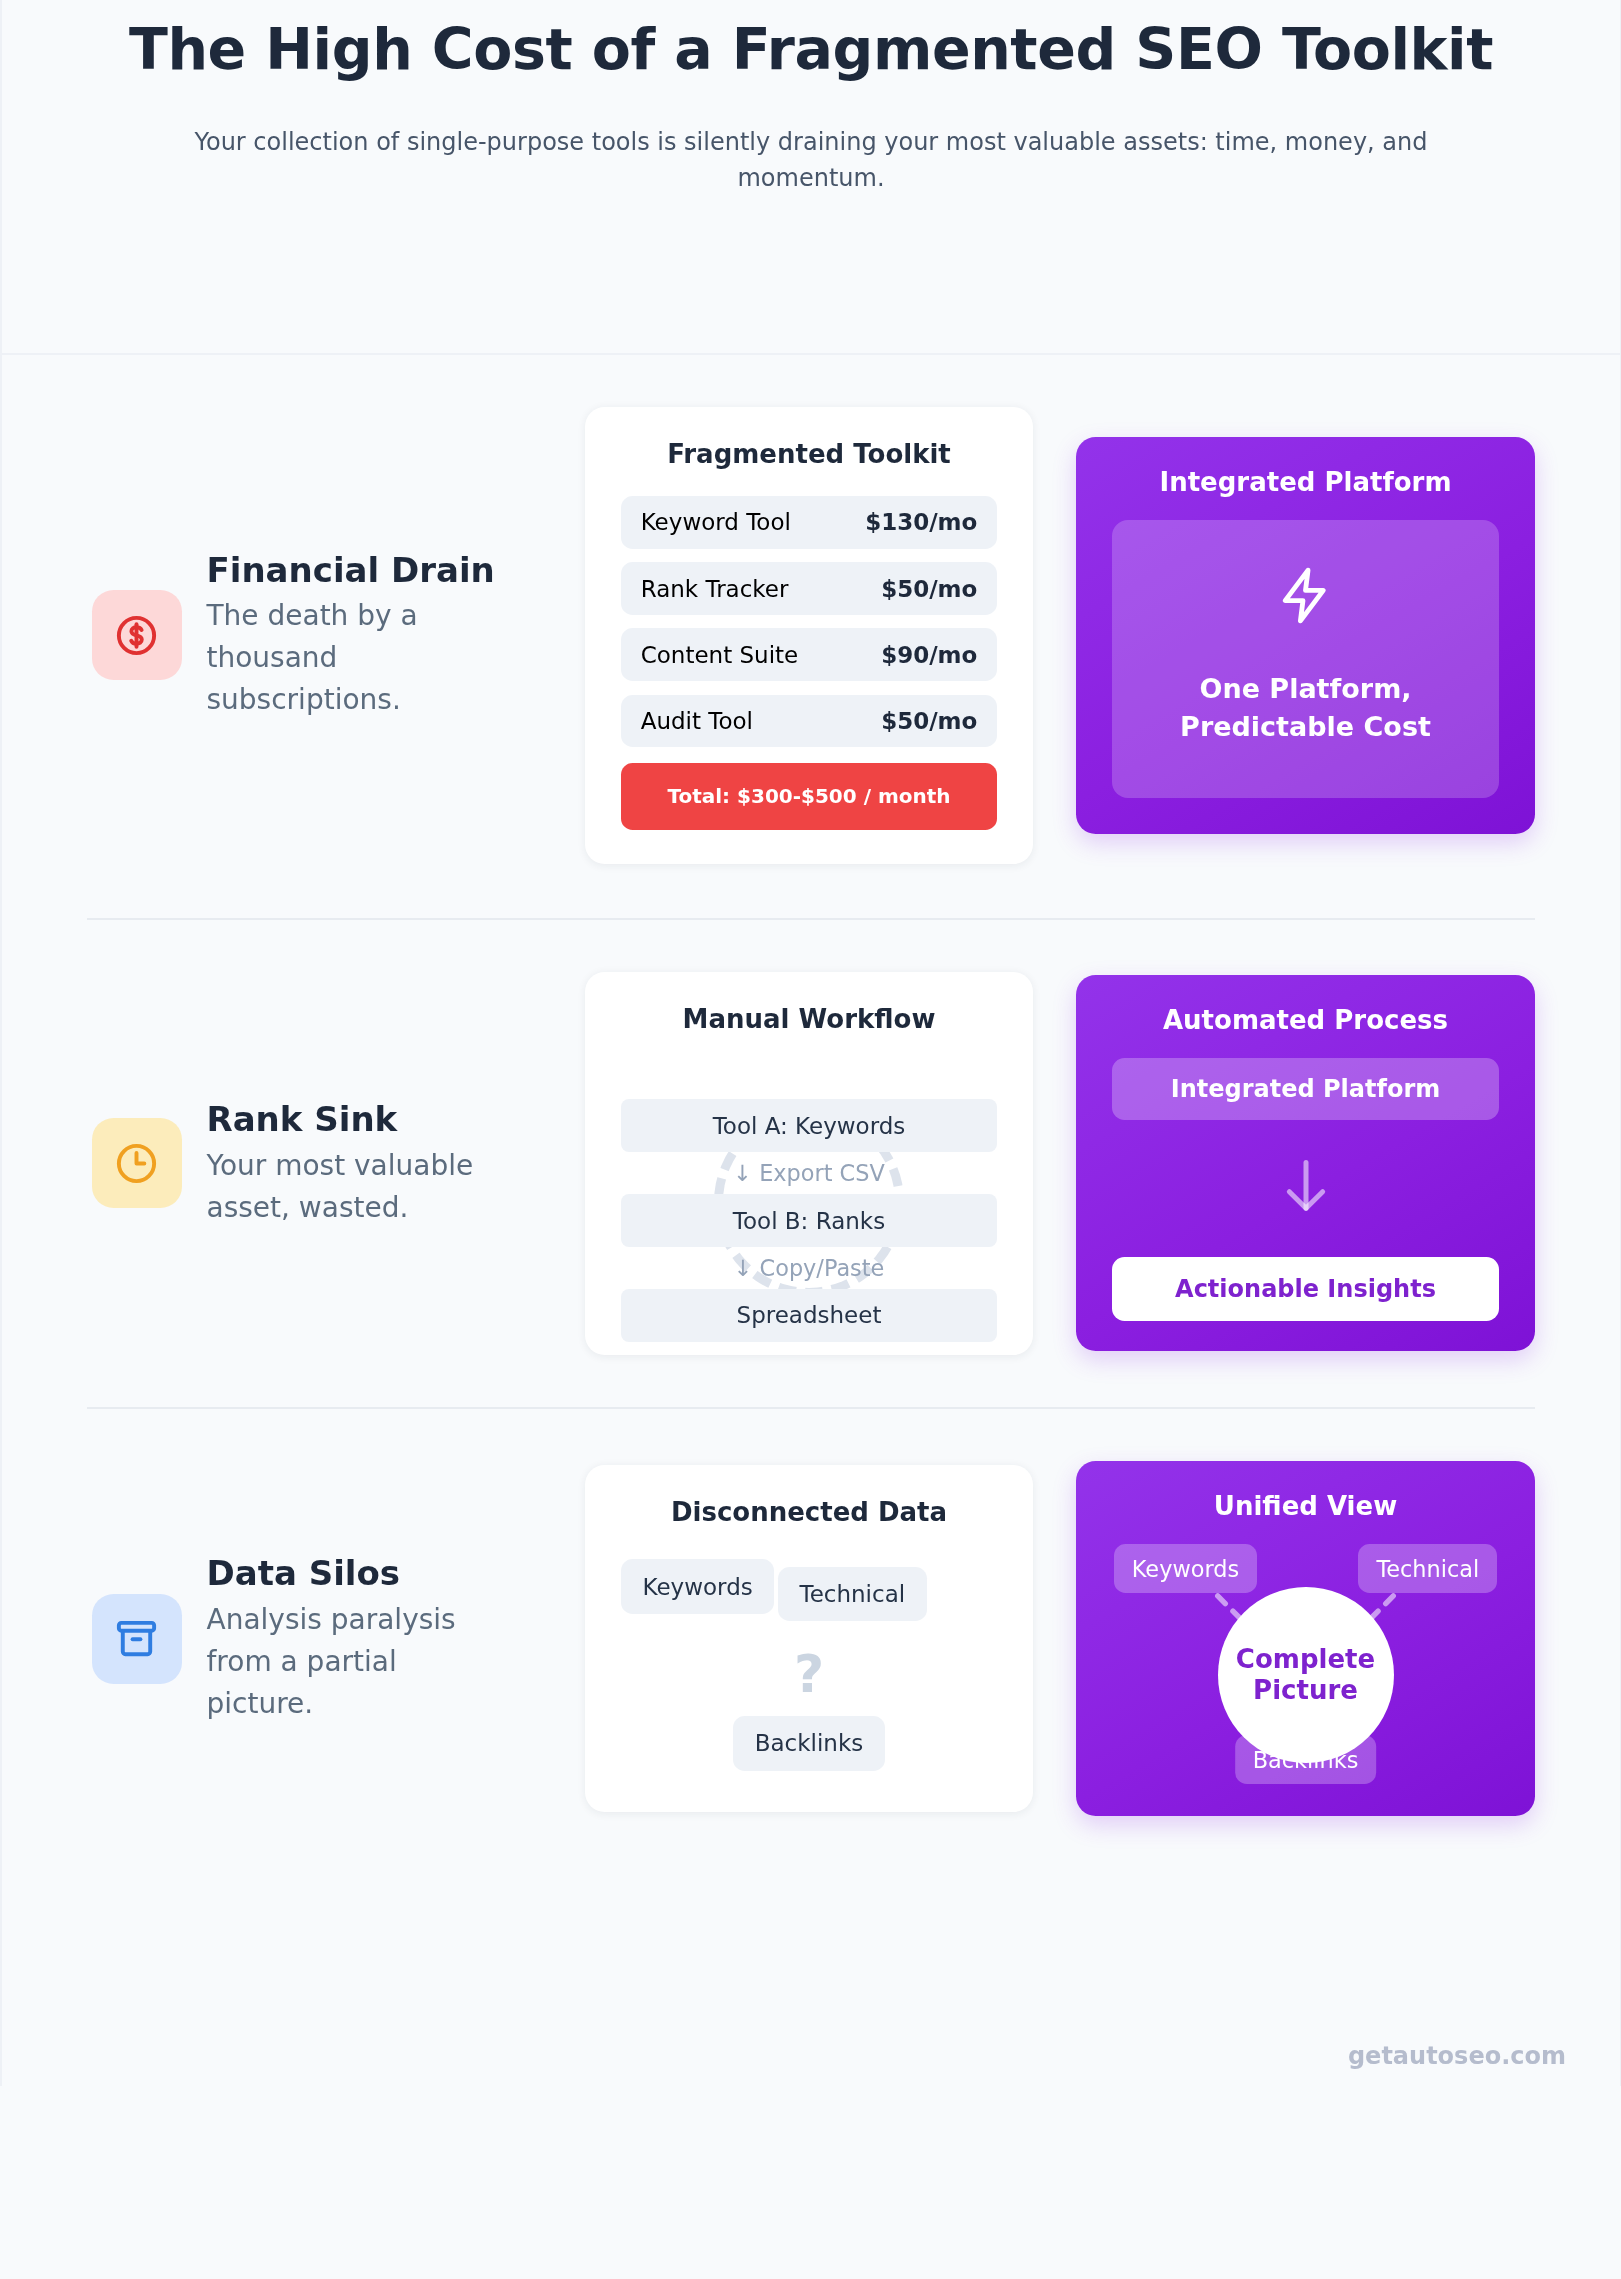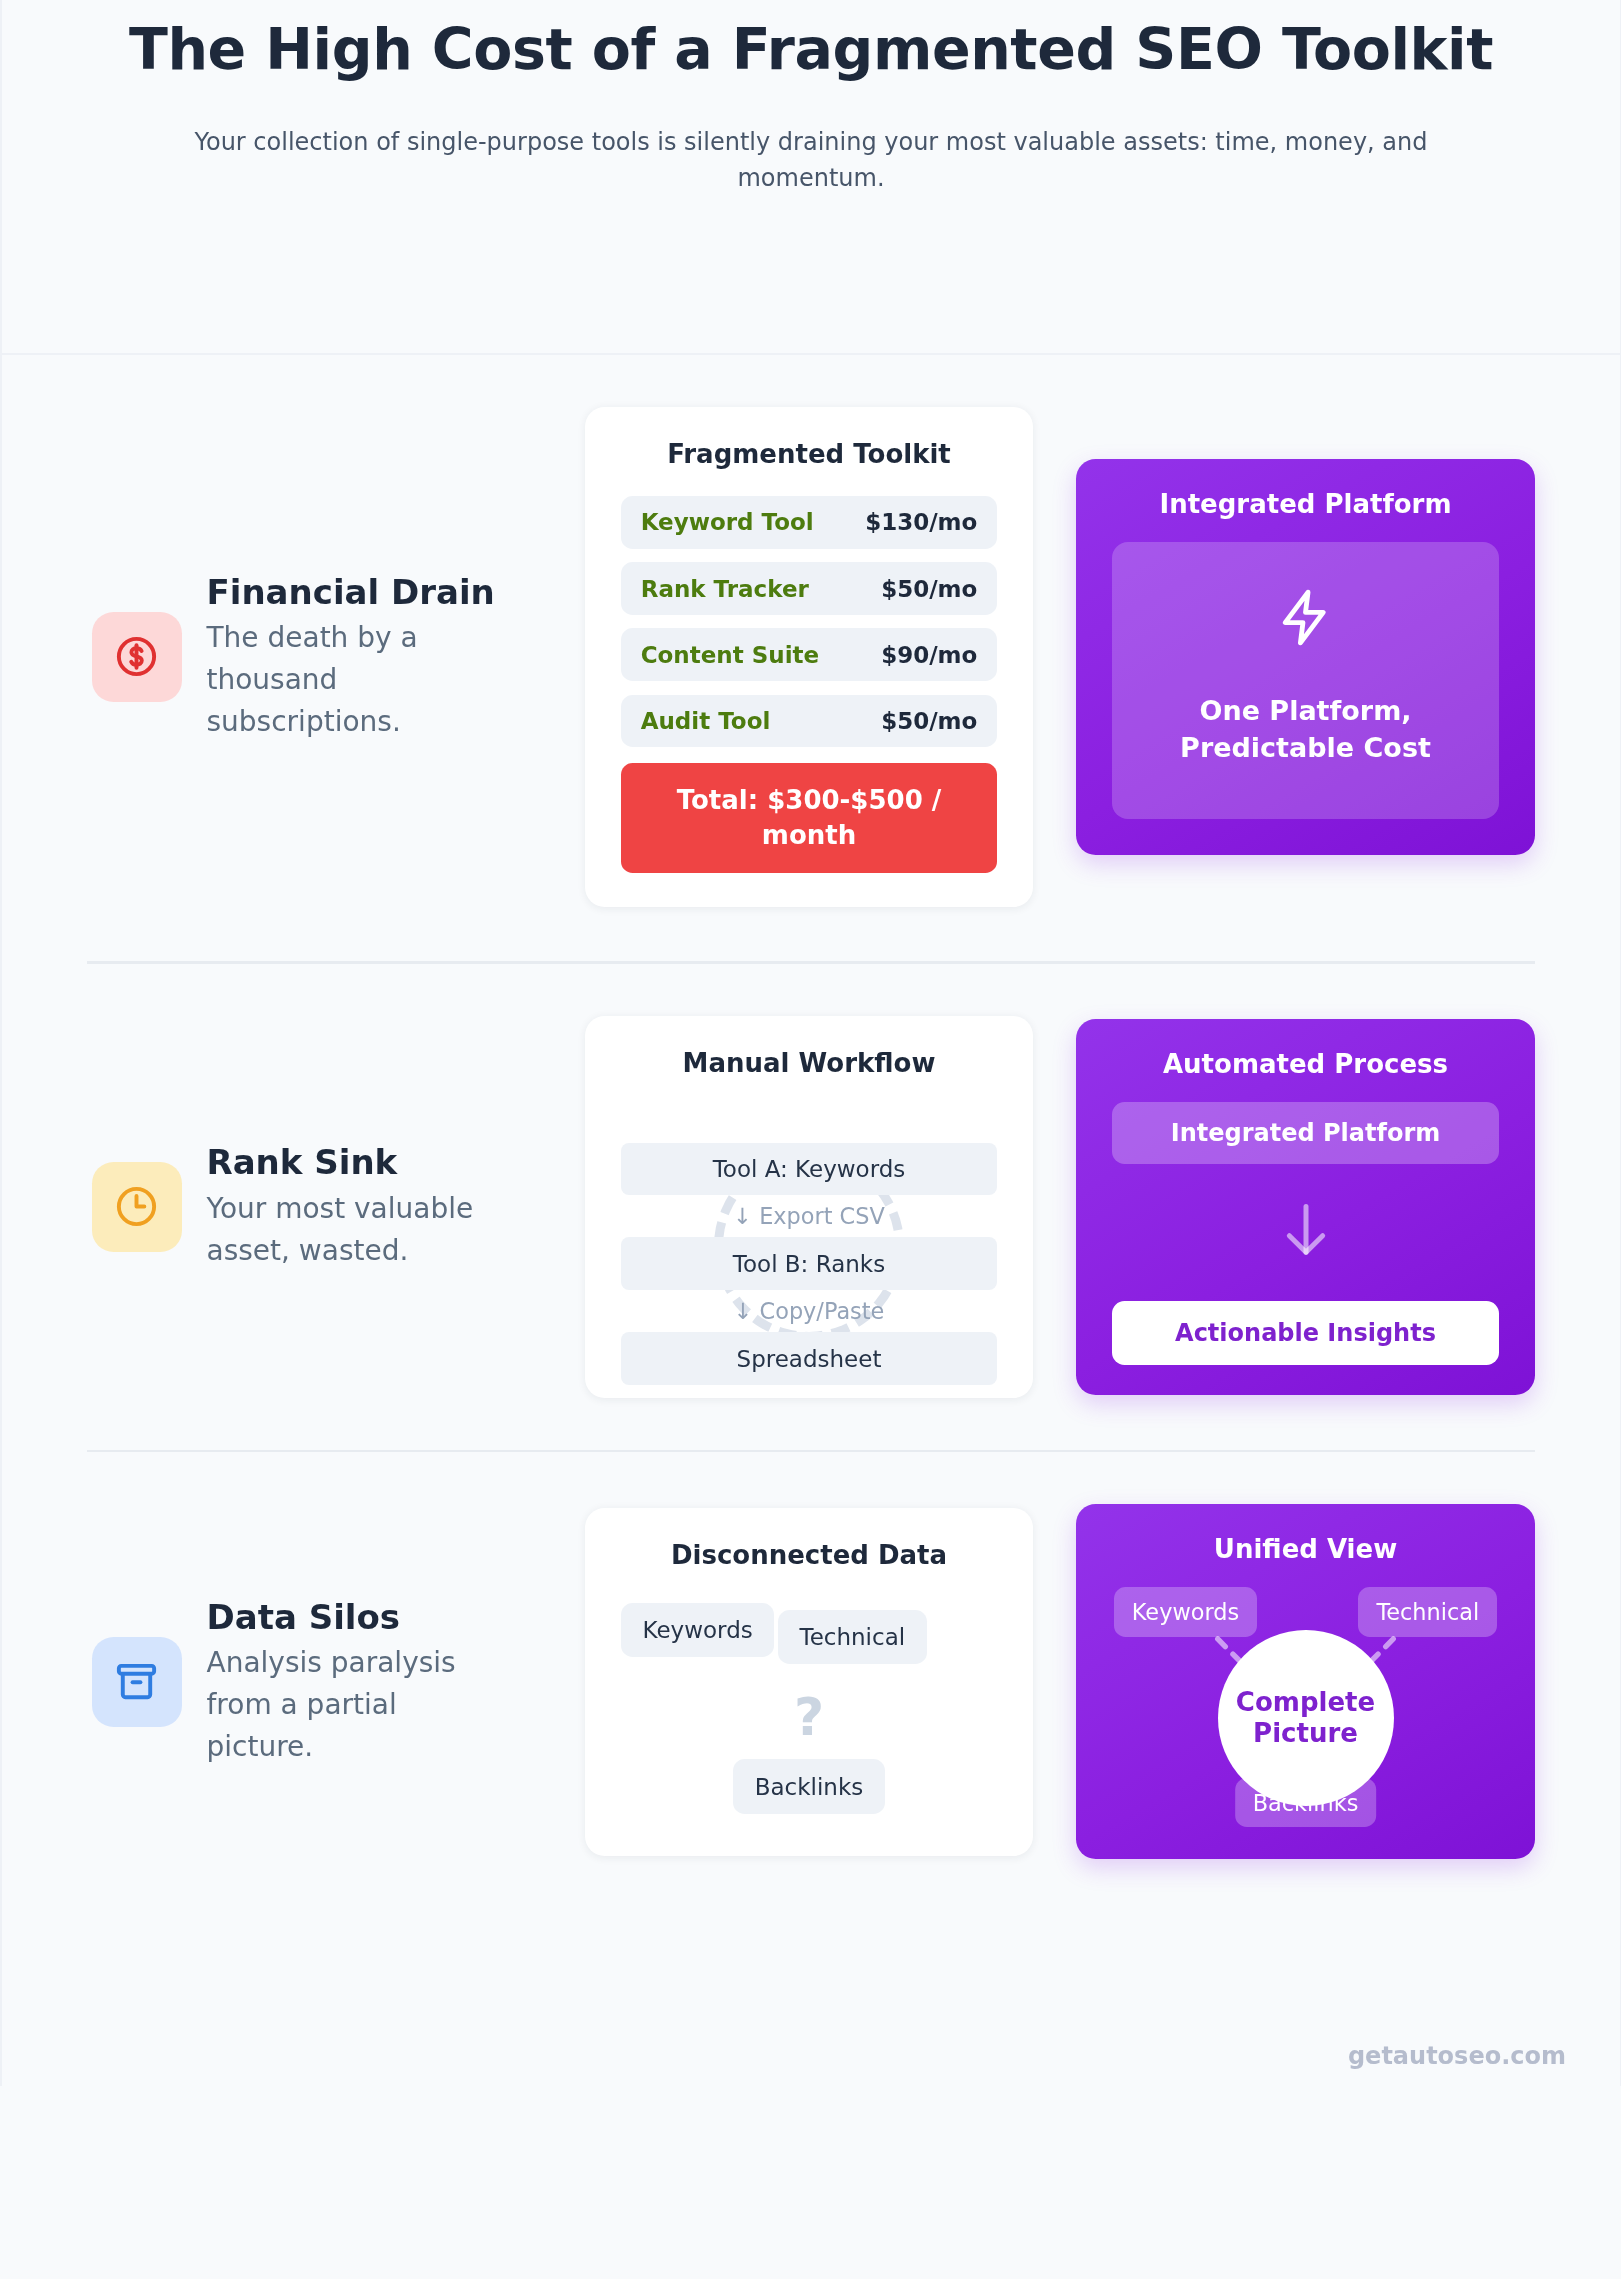--- a/index.html
+++ b/index.html
@@ -129,29 +129,29 @@
 
   .row {
     display: flex;
     justify-content: space-between;
     align-items: center;
     background: #eef2f7;
     border-radius: 11.6px;
     padding: 13.4px 19.7px;
     margin-bottom: 13.4px;
   }
-  .row-label { font-size: 23px; color: #4d7c0f; font-weight: bold; }
+  .row-label { font-size: 23px; color: #000000; }
   .row-price { font-size: 23px; font-weight: 700; color: #1e293b; }
 
   .total-pill {
     margin-top: 16px;
     background: #ef4444;
     border-radius: 11.6px;
     color: #ffffff;
-    font-size: 26px;
+    font-size: 20px;
     font-weight: 700;
     text-align: center;
     padding: 19.7px 16px;
     line-height: 1.35;
   }
 
   
   .card-purple {
     width: 459px;
     border-radius: 19.7px;

